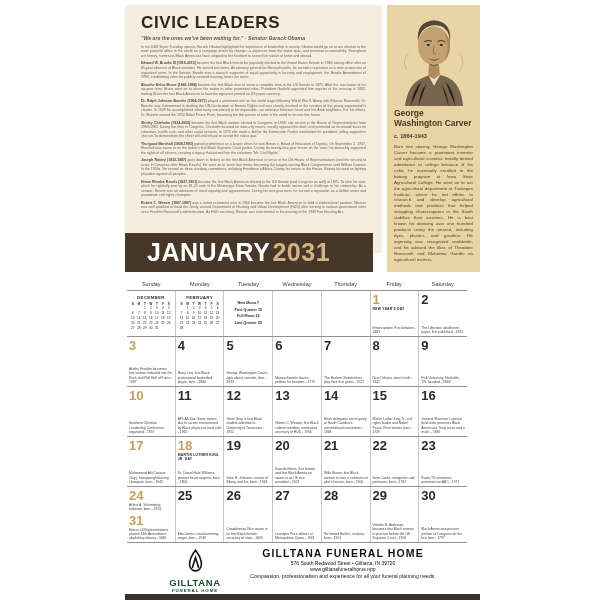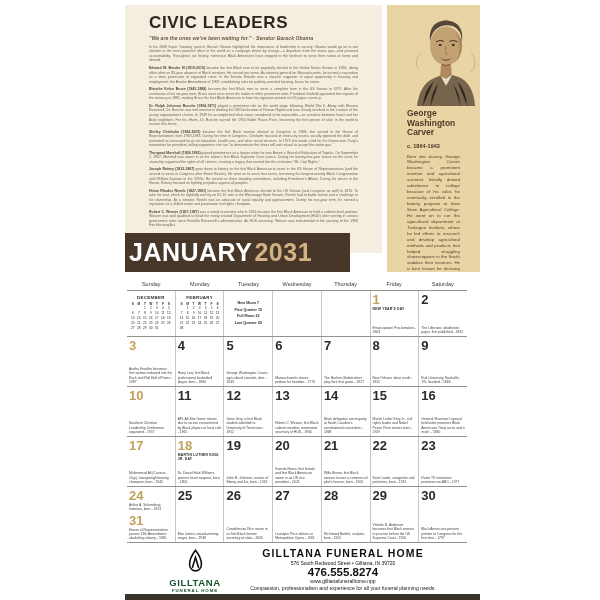--- a/index.html
+++ b/index.html
@@ -2,36 +2,36 @@
 <html><head>
 <meta charset="utf-8">
 <style>
   html,body{margin:0;padding:0;}
   body{width:600px;height:600px;position:relative;background:#ffffff;
        font-family:"Liberation Sans",sans-serif;color:#2e2e2e;overflow:hidden;}
   .page{position:absolute;left:125px;top:0;width:355px;height:600px;}
 
   
   .editorial{position:absolute;left:0;top:5px;width:257px;height:248px;background:#f5eee0;
-             padding:9px 24px;box-sizing:border-box;overflow:hidden;}
+             padding:9px 16px;box-sizing:border-box;overflow:hidden;}
   .ed-title{font-size:17px;font-weight:700;letter-spacing:.6px;color:#2d261c;line-height:1.05;margin:0 0 3px 0;}
   .ed-quote{font-size:5.2px;font-weight:700;font-style:italic;color:#6a5a45;margin:0 0 4px 0;}
   .para{font-size:3.5px;line-height:1.3;text-align:justify;color:#6d6152;margin:0 0 3px 0;}
   .para b{color:#55493a;}
 
   
-  .banner{position:absolute;left:0;top:233px;width:225px;height:39px;background:#463728;
-          display:flex;align-items:center;padding-left:4px;box-sizing:border-box;
+  .banner{position:absolute;left:0;top:233px;width:248px;height:39px;background:#463728;
+          display:flex;align-items:center;padding-left:22px;box-sizing:border-box;
           font-size:25px;font-weight:700;letter-spacing:.5px;}
   .banner .mo{color:#ffffff;}
   .banner .yr{color:#d2b183;margin-left:2px;}
 
   
   .sidebar{position:absolute;left:262px;top:5px;width:93px;height:267px;background:#e9d4a6;
-           box-sizing:border-box;padding:9px 20px 6px;overflow:hidden;}
+           box-sizing:border-box;padding:9px 7px 6px;overflow:hidden;}
   .portrait{display:block;margin:0 auto;}
   .pr-name{font-size:8.5px;font-weight:700;color:#4c3a26;line-height:1.12;margin-top:3px;}
   .pr-years{font-size:5.6px;font-weight:700;color:#4c3a26;margin-top:5px;}
   .pr-bio{font-size:4.4px;line-height:1.35;text-align:justify;color:#56432e;margin-top:5px;}
 
   
   .calendar{position:absolute;left:2px;top:277px;width:340px;}
   .weekhdr{display:flex;height:13px;align-items:center;}
   .dayhead{flex:1;text-align:center;font-size:5.5px;color:#3c3c3c;}
   .gridbody{border-bottom:1px solid #96918a;}
@@ -386,20 +386,19 @@
       <svg width="19" height="24" viewBox="0 0 24 30">
         <path d="M12 1.5 C7 8 4.5 14 4.5 19 a7.5 8.5 0 0 0 15 0 C19.5 14 17 8 12 1.5 Z" fill="none" stroke="#111" stroke-width="2"></path>
         <path d="M8.2 23 L12 10.5 L15.8 23" fill="none" stroke="#111" stroke-width="2" stroke-linecap="round"></path>
       </svg>
       <div class="logoname">GILLTANA</div>
       <div class="logosub">FUNERAL HOME</div>
     </div>
     <div class="adtext">
       <div class="adname">GILLTANA FUNERAL HOME</div>
       <div class="adaddr">576 South Redwood Street • Gilltana, IN 39720</div>
-      <div class="adphone">476.555.8274</div>
       <div class="adweb">www.gilltanafuneralhome.npp</div>
       <div class="adtag">Compassion, professionalism and experience for all your funeral planning needs.</div>
     </div>
   </div>
 
   <div class="bottombar"></div>
 </div>
 
 </body></html>

